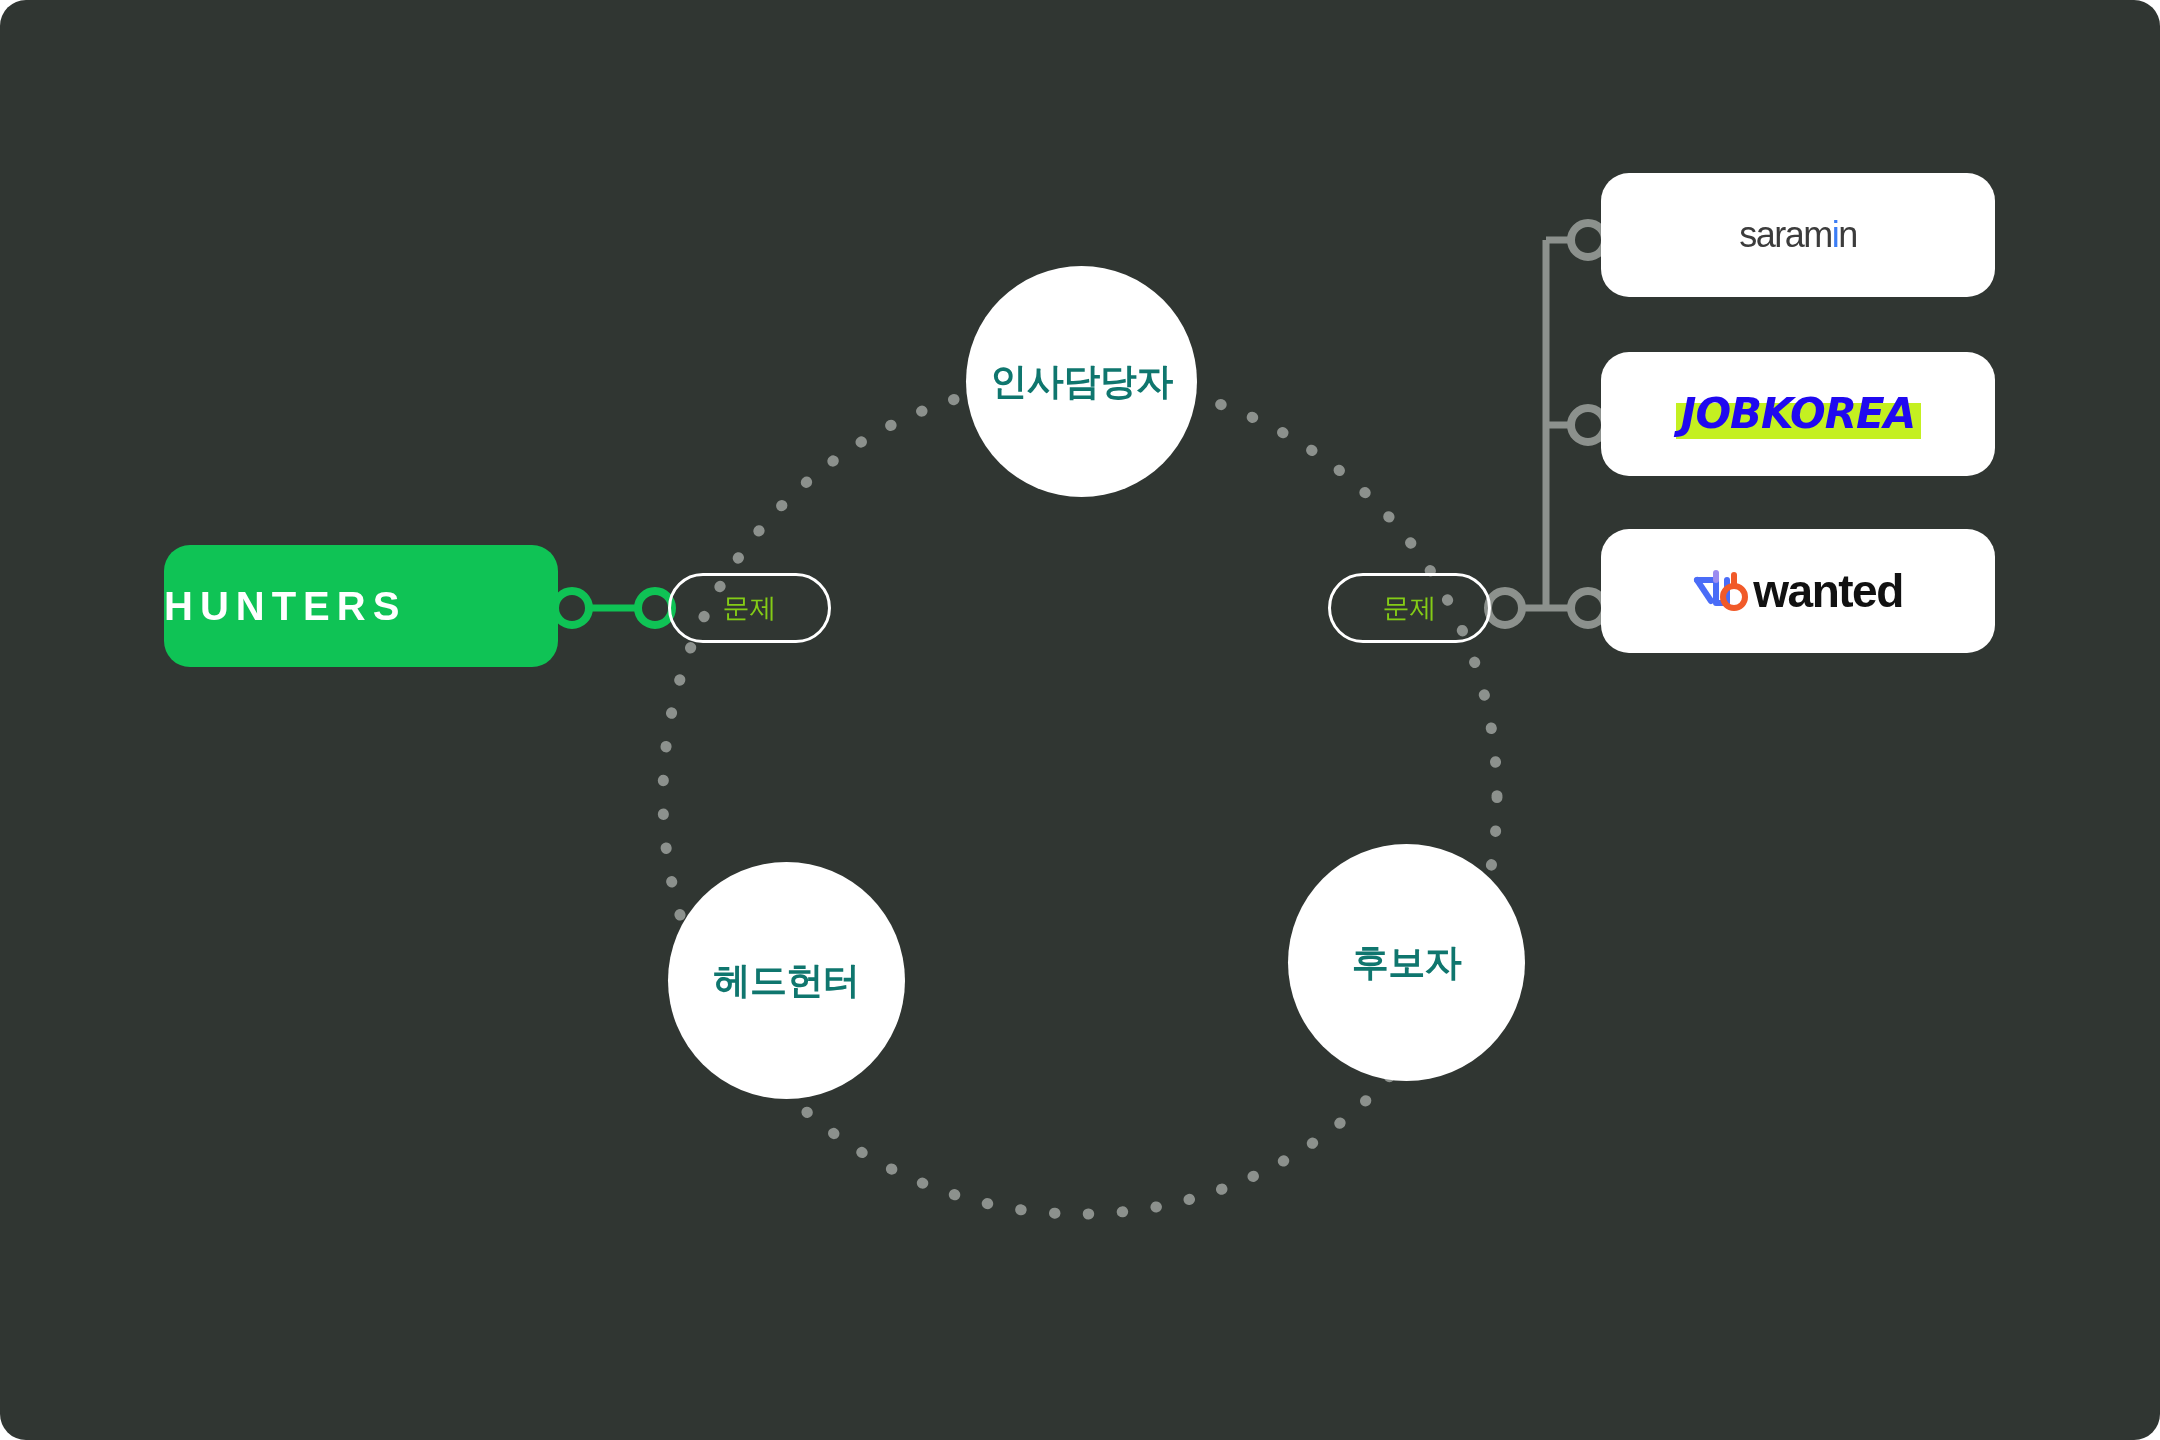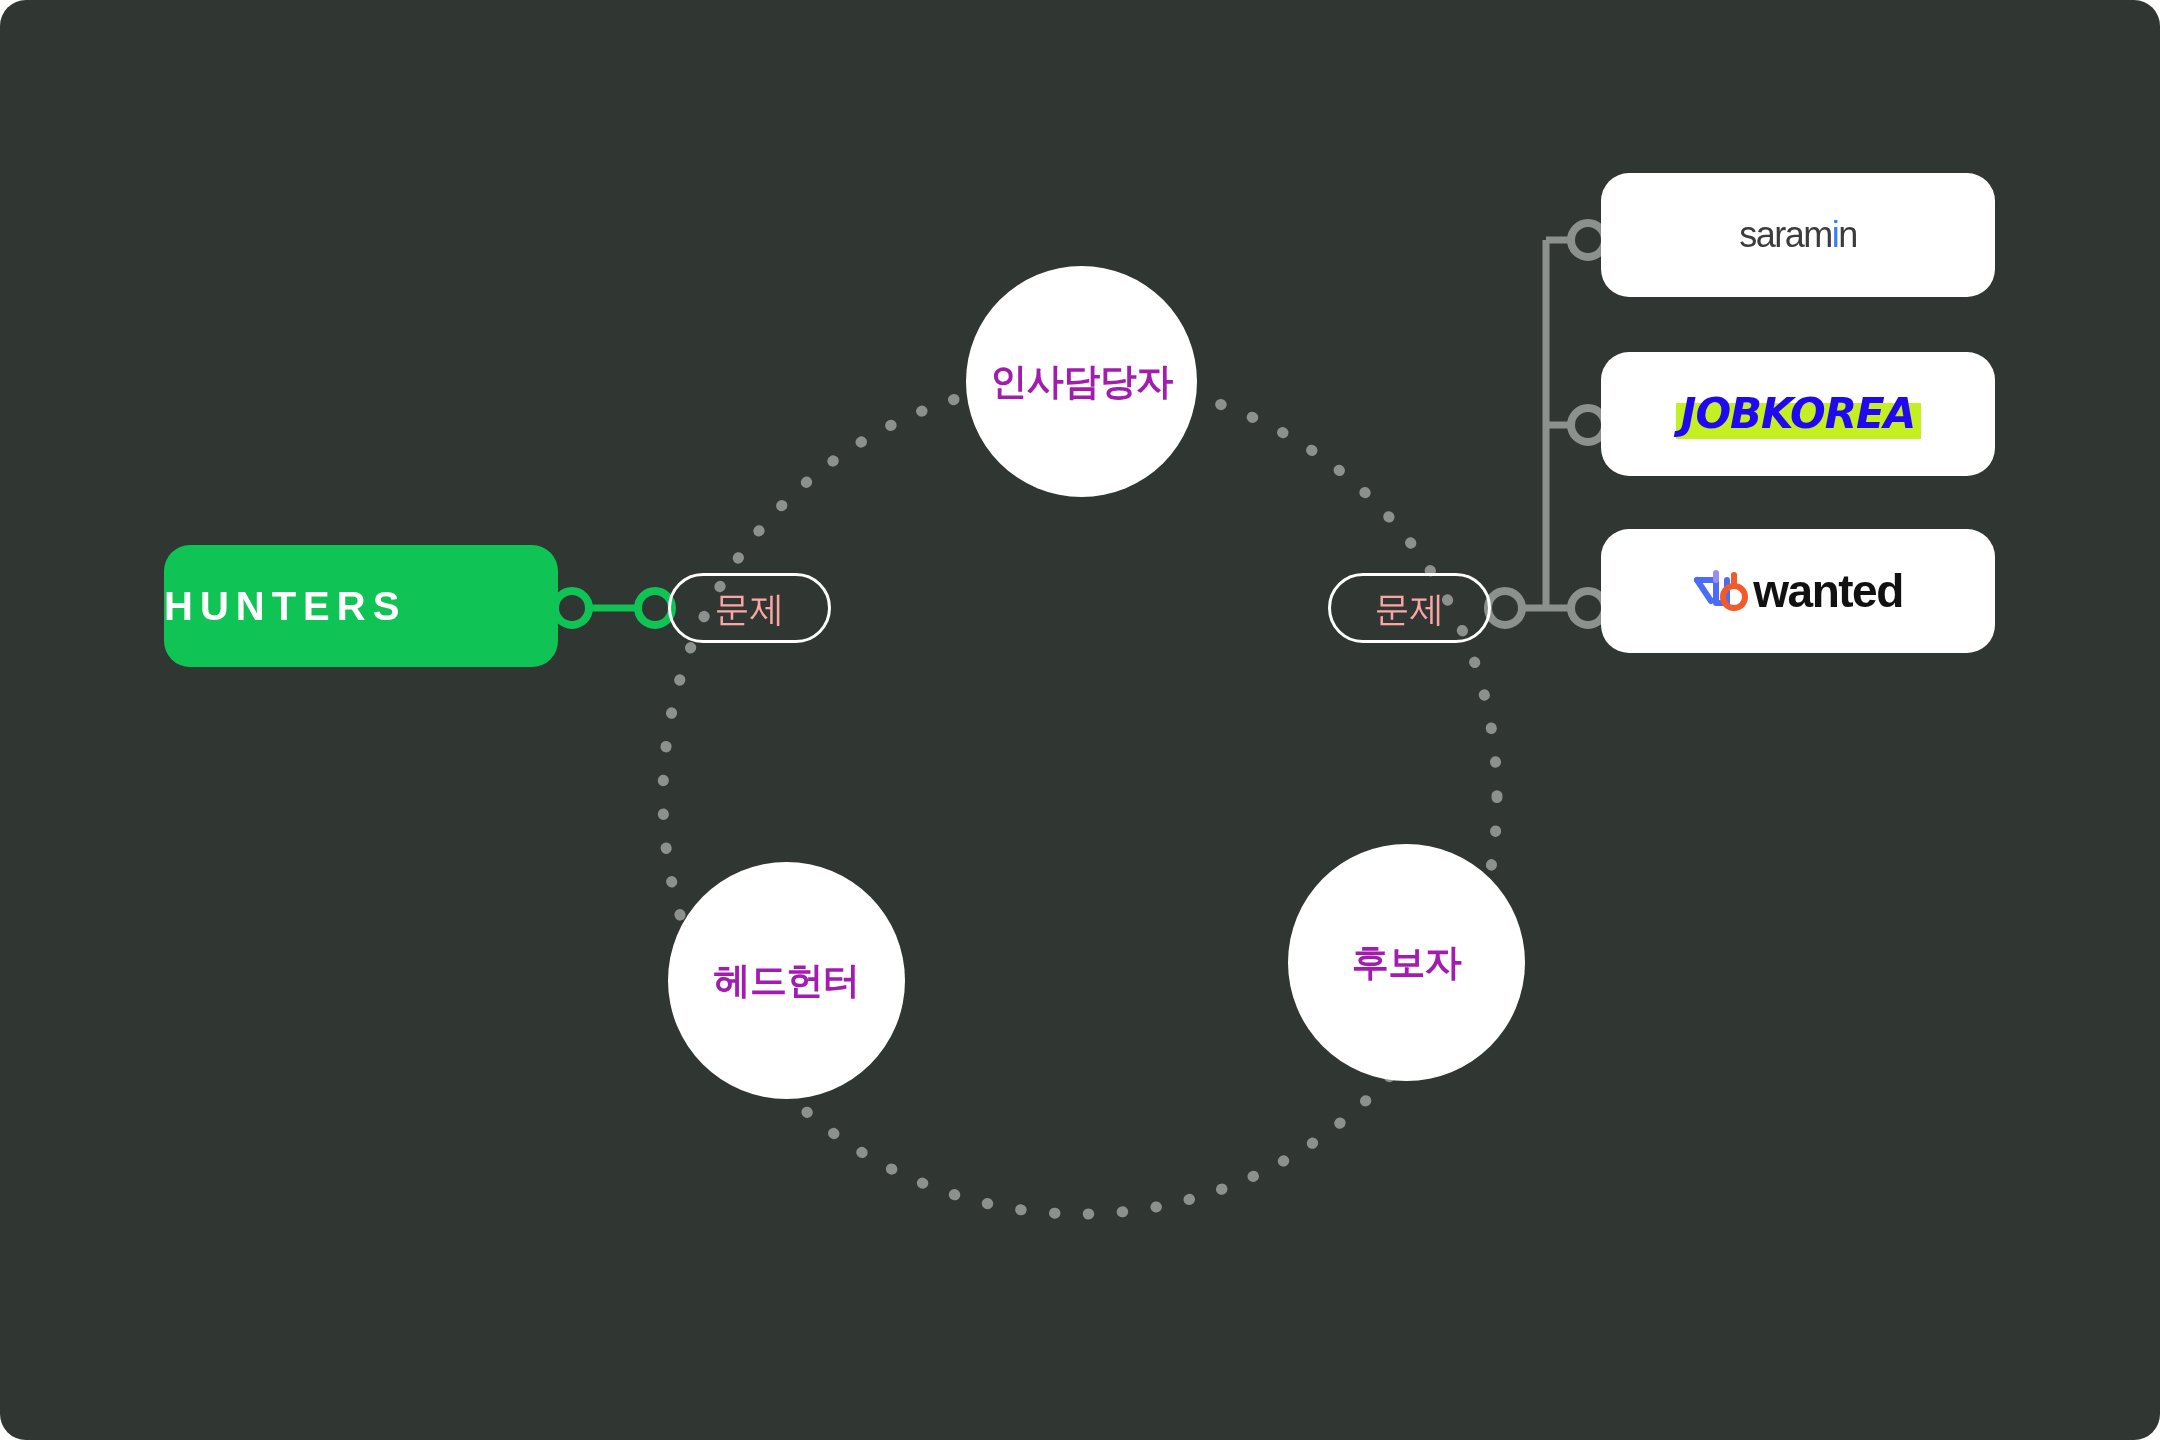--- a/index.html
+++ b/index.html
@@ -57,21 +57,21 @@
   
   .role-node {
     position: absolute;
     border-radius: 50%;
     background: #ffffff;
     display: flex;
     align-items: center;
     justify-content: center;
   }
   .role-node .role-label {
-    color: #a21caf;
+    color: #0f766e;
     font-size: 37px;
     font-weight: 600;
     letter-spacing: -0.5px;
     line-height: 1;
     white-space: nowrap;
   }
   #node-hr       { left: 966px;  top: 266px;  width: 231px; height: 231px; }
   #node-headhunter { left: 668px; top: 862px; width: 237px; height: 237px; }
   #node-candidate  { left: 1288px; top: 844px; width: 237px; height: 237px; }
 
@@ -81,22 +81,22 @@
     height: 70px;
     border: 3px solid #ffffff;
     border-radius: 35px;
     background: transparent;
     display: flex;
     align-items: center;
     justify-content: center;
     box-sizing: border-box;
   }
   .issue-pill .issue-label {
-    color: #fca5a5;
-    font-size: 35px;
+    color: #84cc16;
+    font-size: 27px;
     font-weight: 500;
     line-height: 1;
     white-space: nowrap;
   }
   #issue-pill-left  { left: 668px;  top: 573px; width: 163px; }
   #issue-pill-right { left: 1328px; top: 573px; width: 163px; }
 
   
   .board-card {
     position: absolute;

